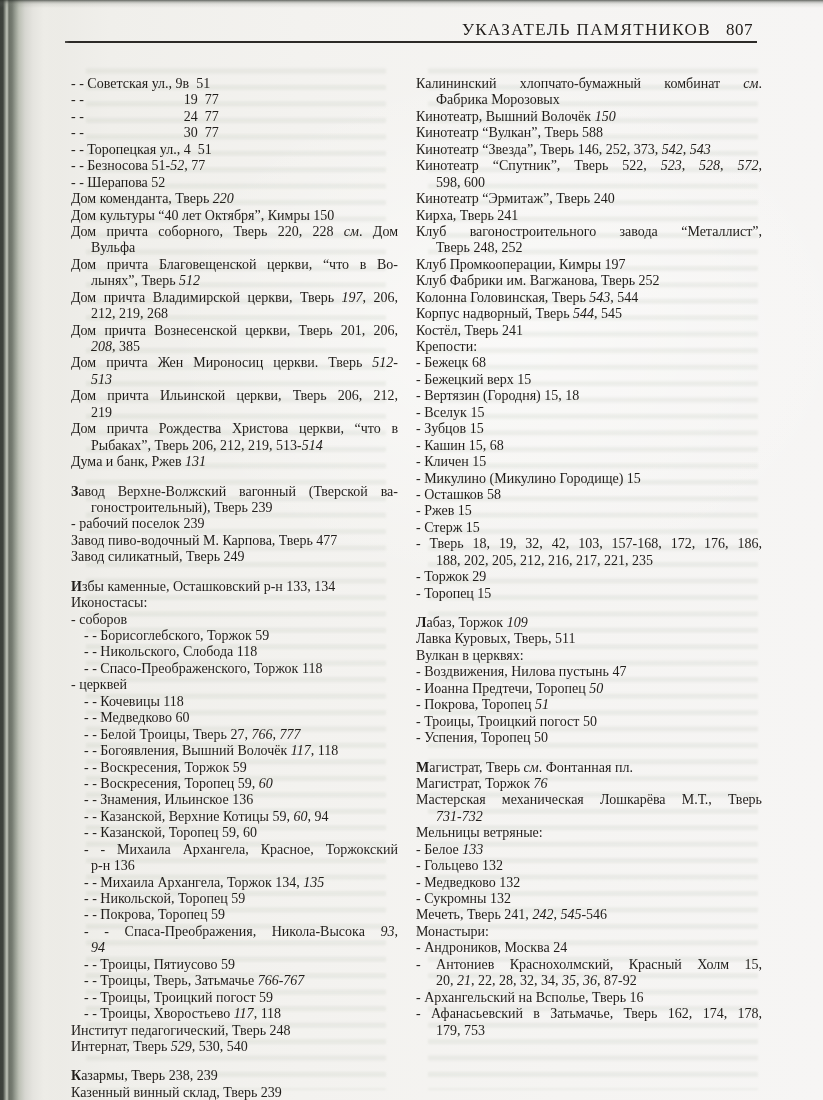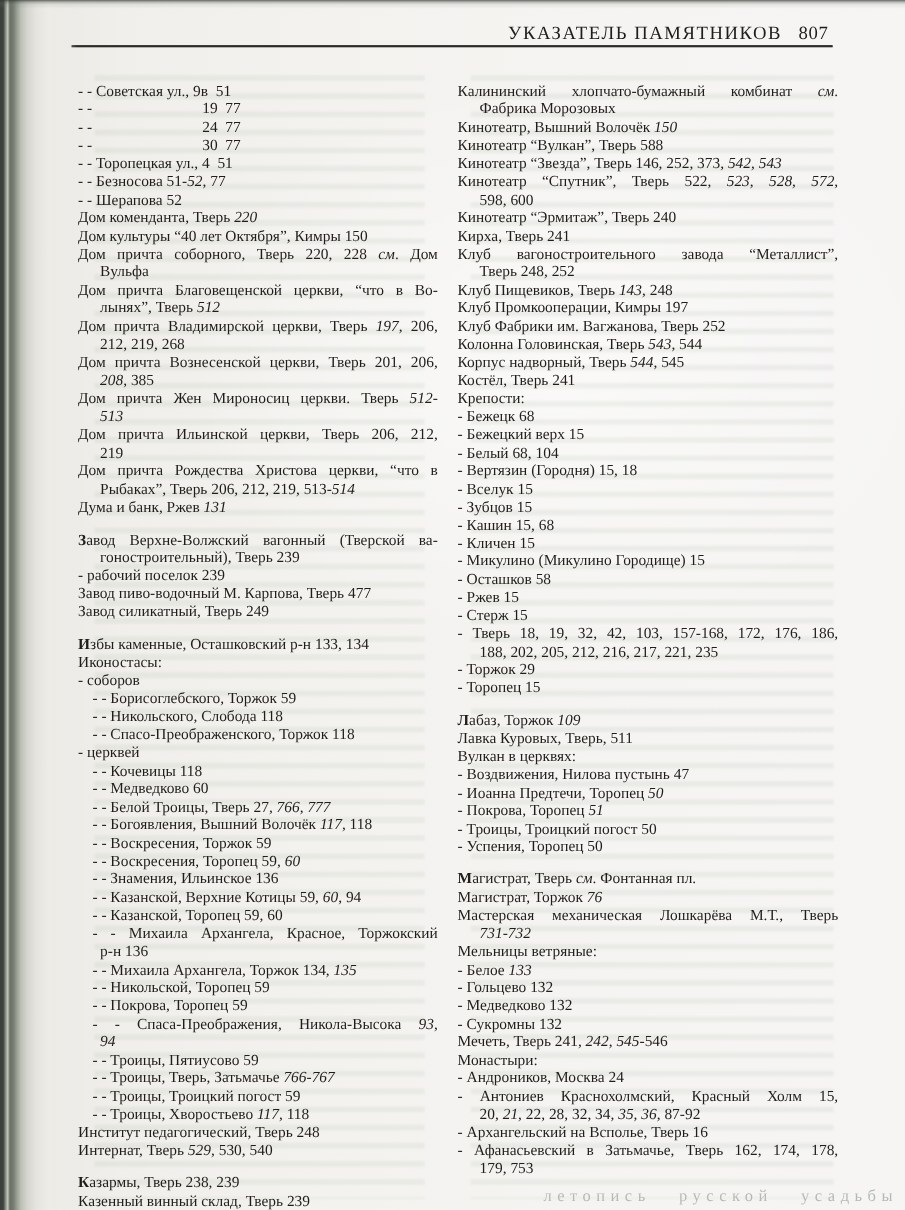--- a/index.html
+++ b/index.html
@@ -146,30 +146,28 @@
       <div class="line w">Фабрика Морозовых</div>
       <div class="line">Кинотеатр, Вышний Волочёк <i>150</i></div>
       <div class="line">Кинотеатр “Вулкан”, Тверь 588</div>
       <div class="line">Кинотеатр “Звезда”, Тверь 146, 252, 373, <i>542</i>, <i>543</i></div>
       <div class="line j">Кинотеатр “Спутник”, Тверь 522, <i>523</i>, <i>528</i>, <i>572</i>,</div>
       <div class="line w">598, 600</div>
       <div class="line">Кинотеатр “Эрмитаж”, Тверь 240</div>
       <div class="line">Кирха, Тверь 241</div>
       <div class="line j">Клуб вагоностроительного завода “Металлист”,</div>
       <div class="line w">Тверь 248, 252</div>
-      <div class="line">Клуб Пищевиков, Тверь <i>143</i>, 248</div>
       <div class="line">Клуб Промкооперации, Кимры 197</div>
       <div class="line">Клуб Фабрики им. Вагжанова, Тверь 252</div>
       <div class="line">Колонна Головинская, Тверь <i>543</i>, 544</div>
       <div class="line">Корпус надворный, Тверь <i>544</i>, 545</div>
       <div class="line">Костёл, Тверь 241</div>
       <div class="line">Крепости:</div>
       <div class="line">- Бежецк 68</div>
       <div class="line">- Бежецкий верх 15</div>
-      <div class="line">- Белый 68, 104</div>
       <div class="line">- Вертязин (Городня) 15, 18</div>
       <div class="line">- Вселук 15</div>
       <div class="line">- Зубцов 15</div>
       <div class="line">- Кашин 15, 68</div>
       <div class="line">- Кличен 15</div>
       <div class="line">- Микулино (Микулино Городище) 15</div>
       <div class="line">- Осташков 58</div>
       <div class="line">- Ржев 15</div>
       <div class="line">- Стерж 15</div>
       <div class="line j">- Тверь 18, 19, 32, 42, 103, 157-168, 172, 176, 186,</div>
@@ -196,14 +194,13 @@
       <div class="line">Мечеть, Тверь 241, <i>242</i>, <i>545</i>-546</div>
       <div class="line">Монастыри:</div>
       <div class="line">- Андроников, Москва 24</div>
       <div class="line j">- Антониев Краснохолмский, Красный Холм 15,</div>
       <div class="line w">20, <i>21</i>, 22, 28, 32, 34, <i>35</i>, <i>36</i>, 87-92</div>
       <div class="line">- Архангельский на Всполье, Тверь 16</div>
       <div class="line j">- Афанасьевский в Затьмачье, Тверь 162, 174, 178,</div>
       <div class="line w">179, 753</div>
     </div>
 
-  <div class="watermark">летопись русской усадьбы</div>
 </div>
 
 </body></html>

